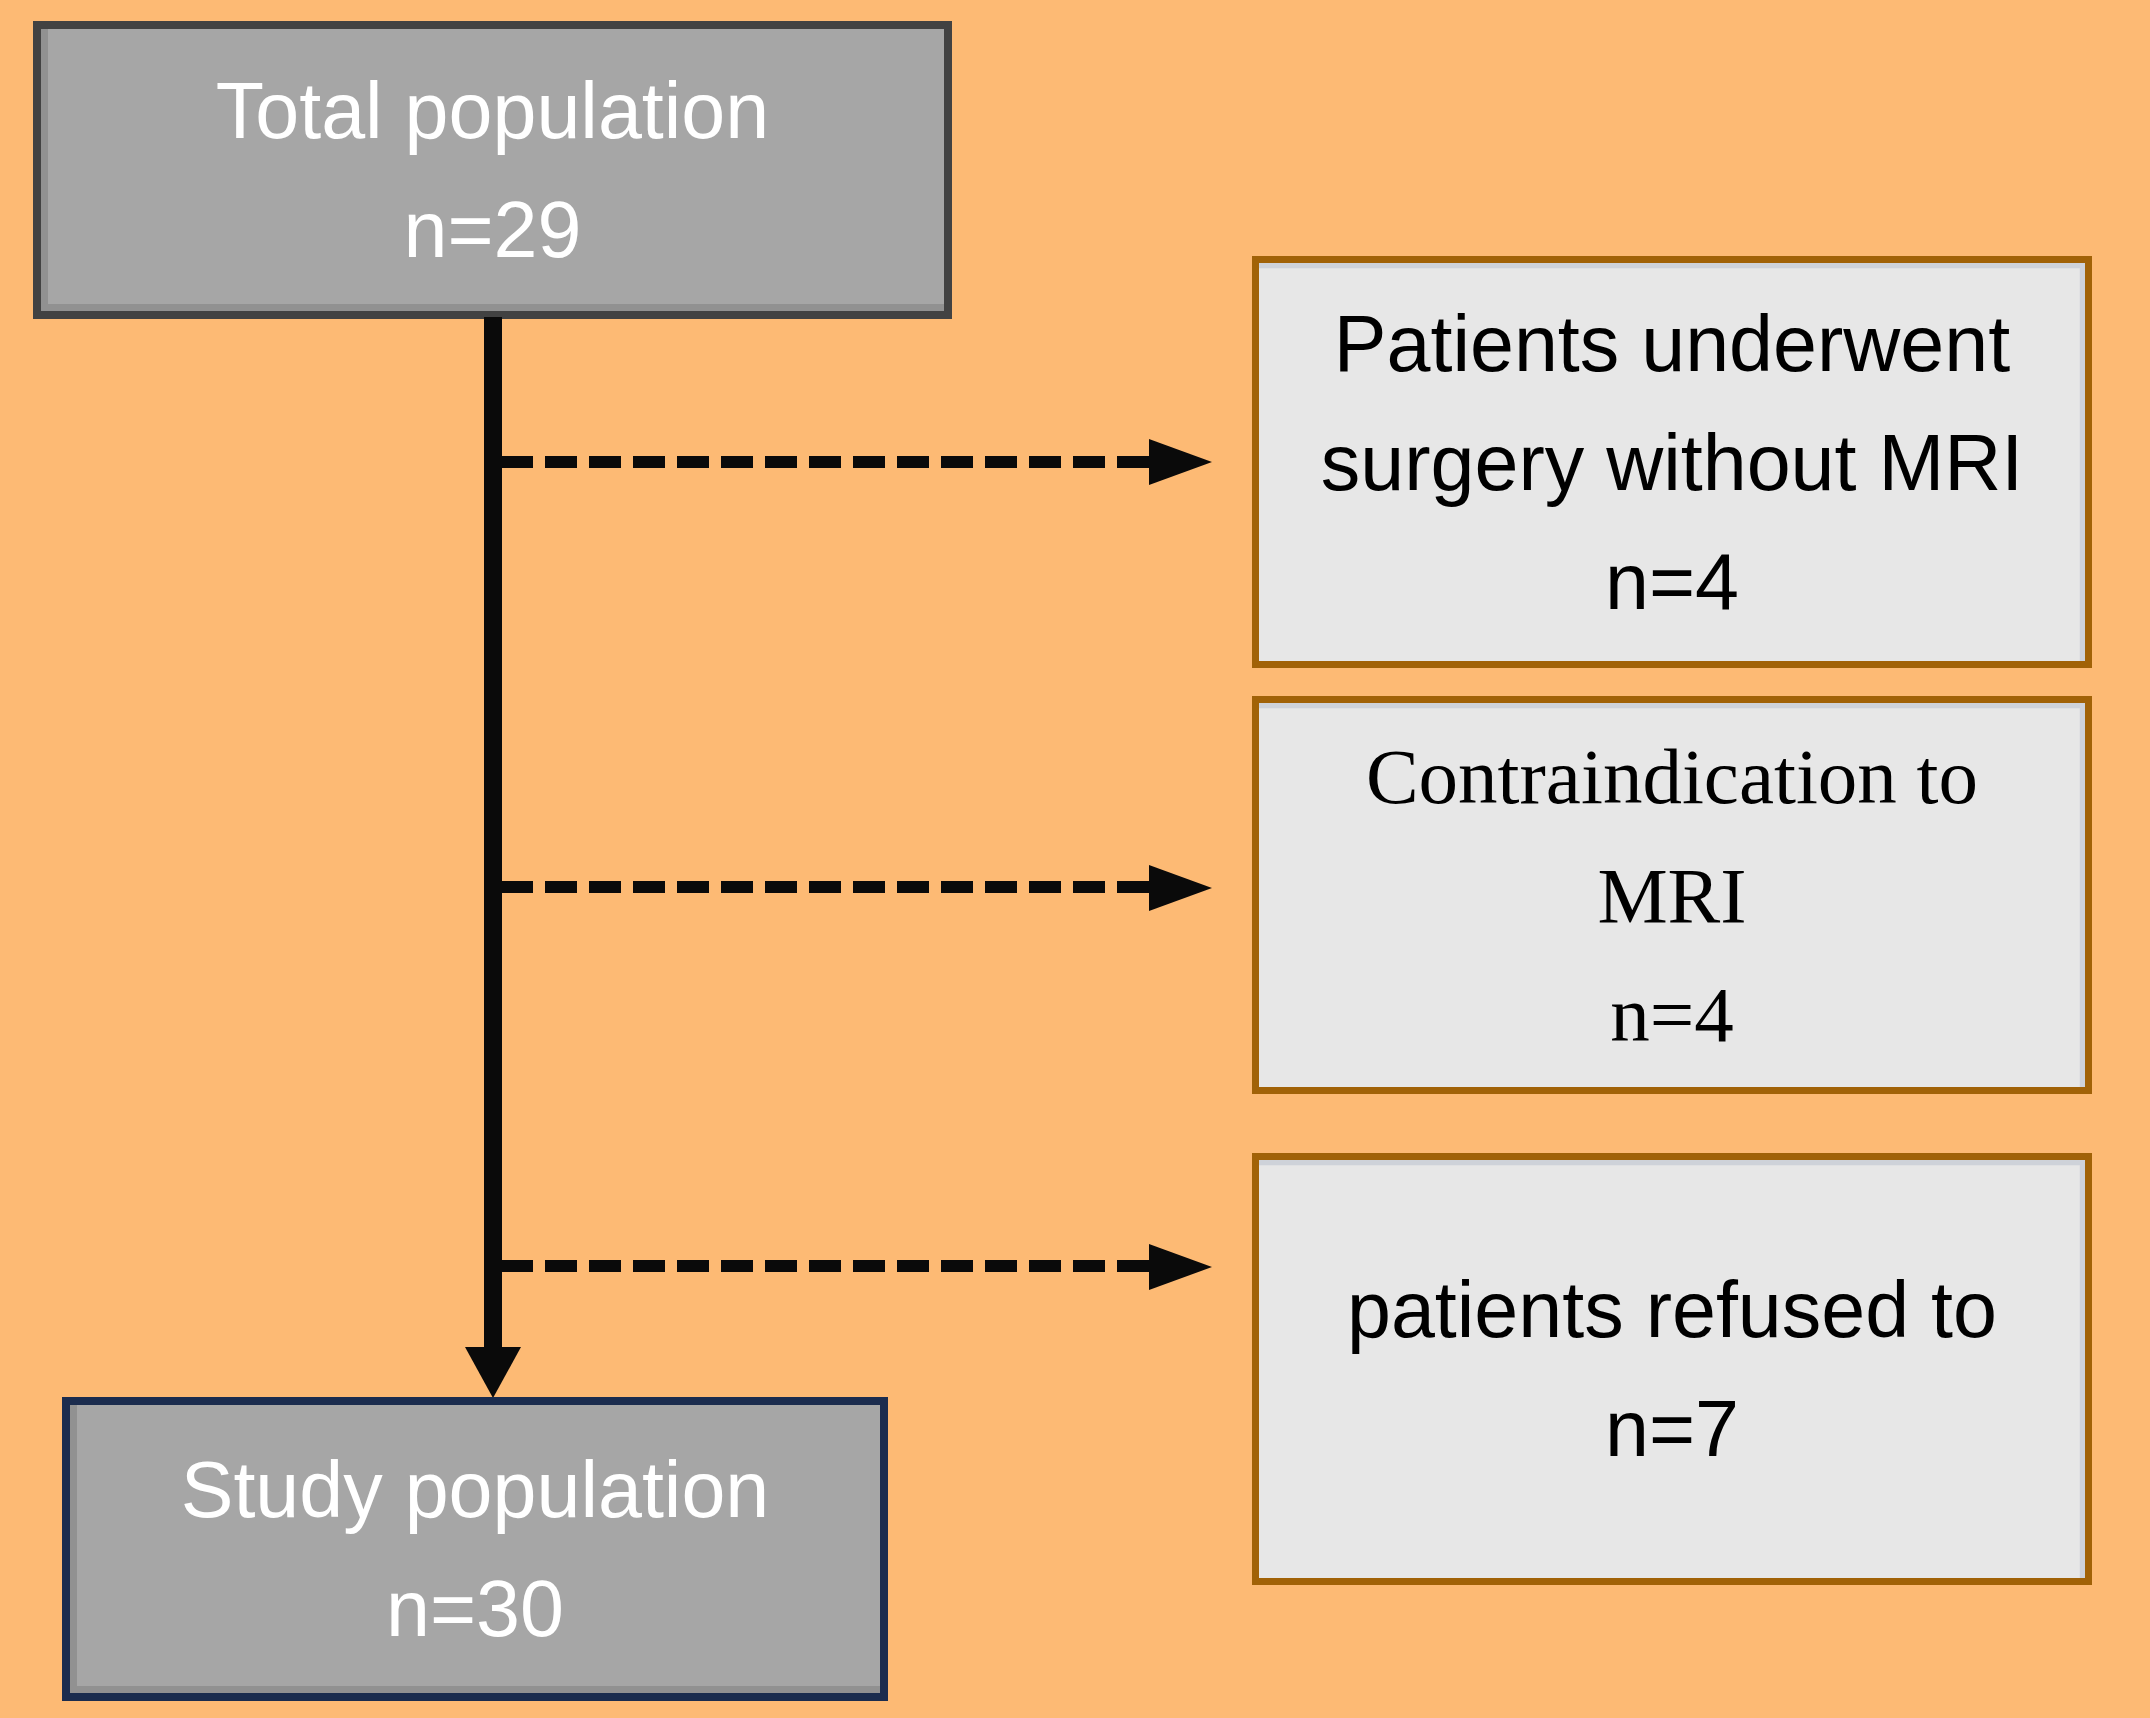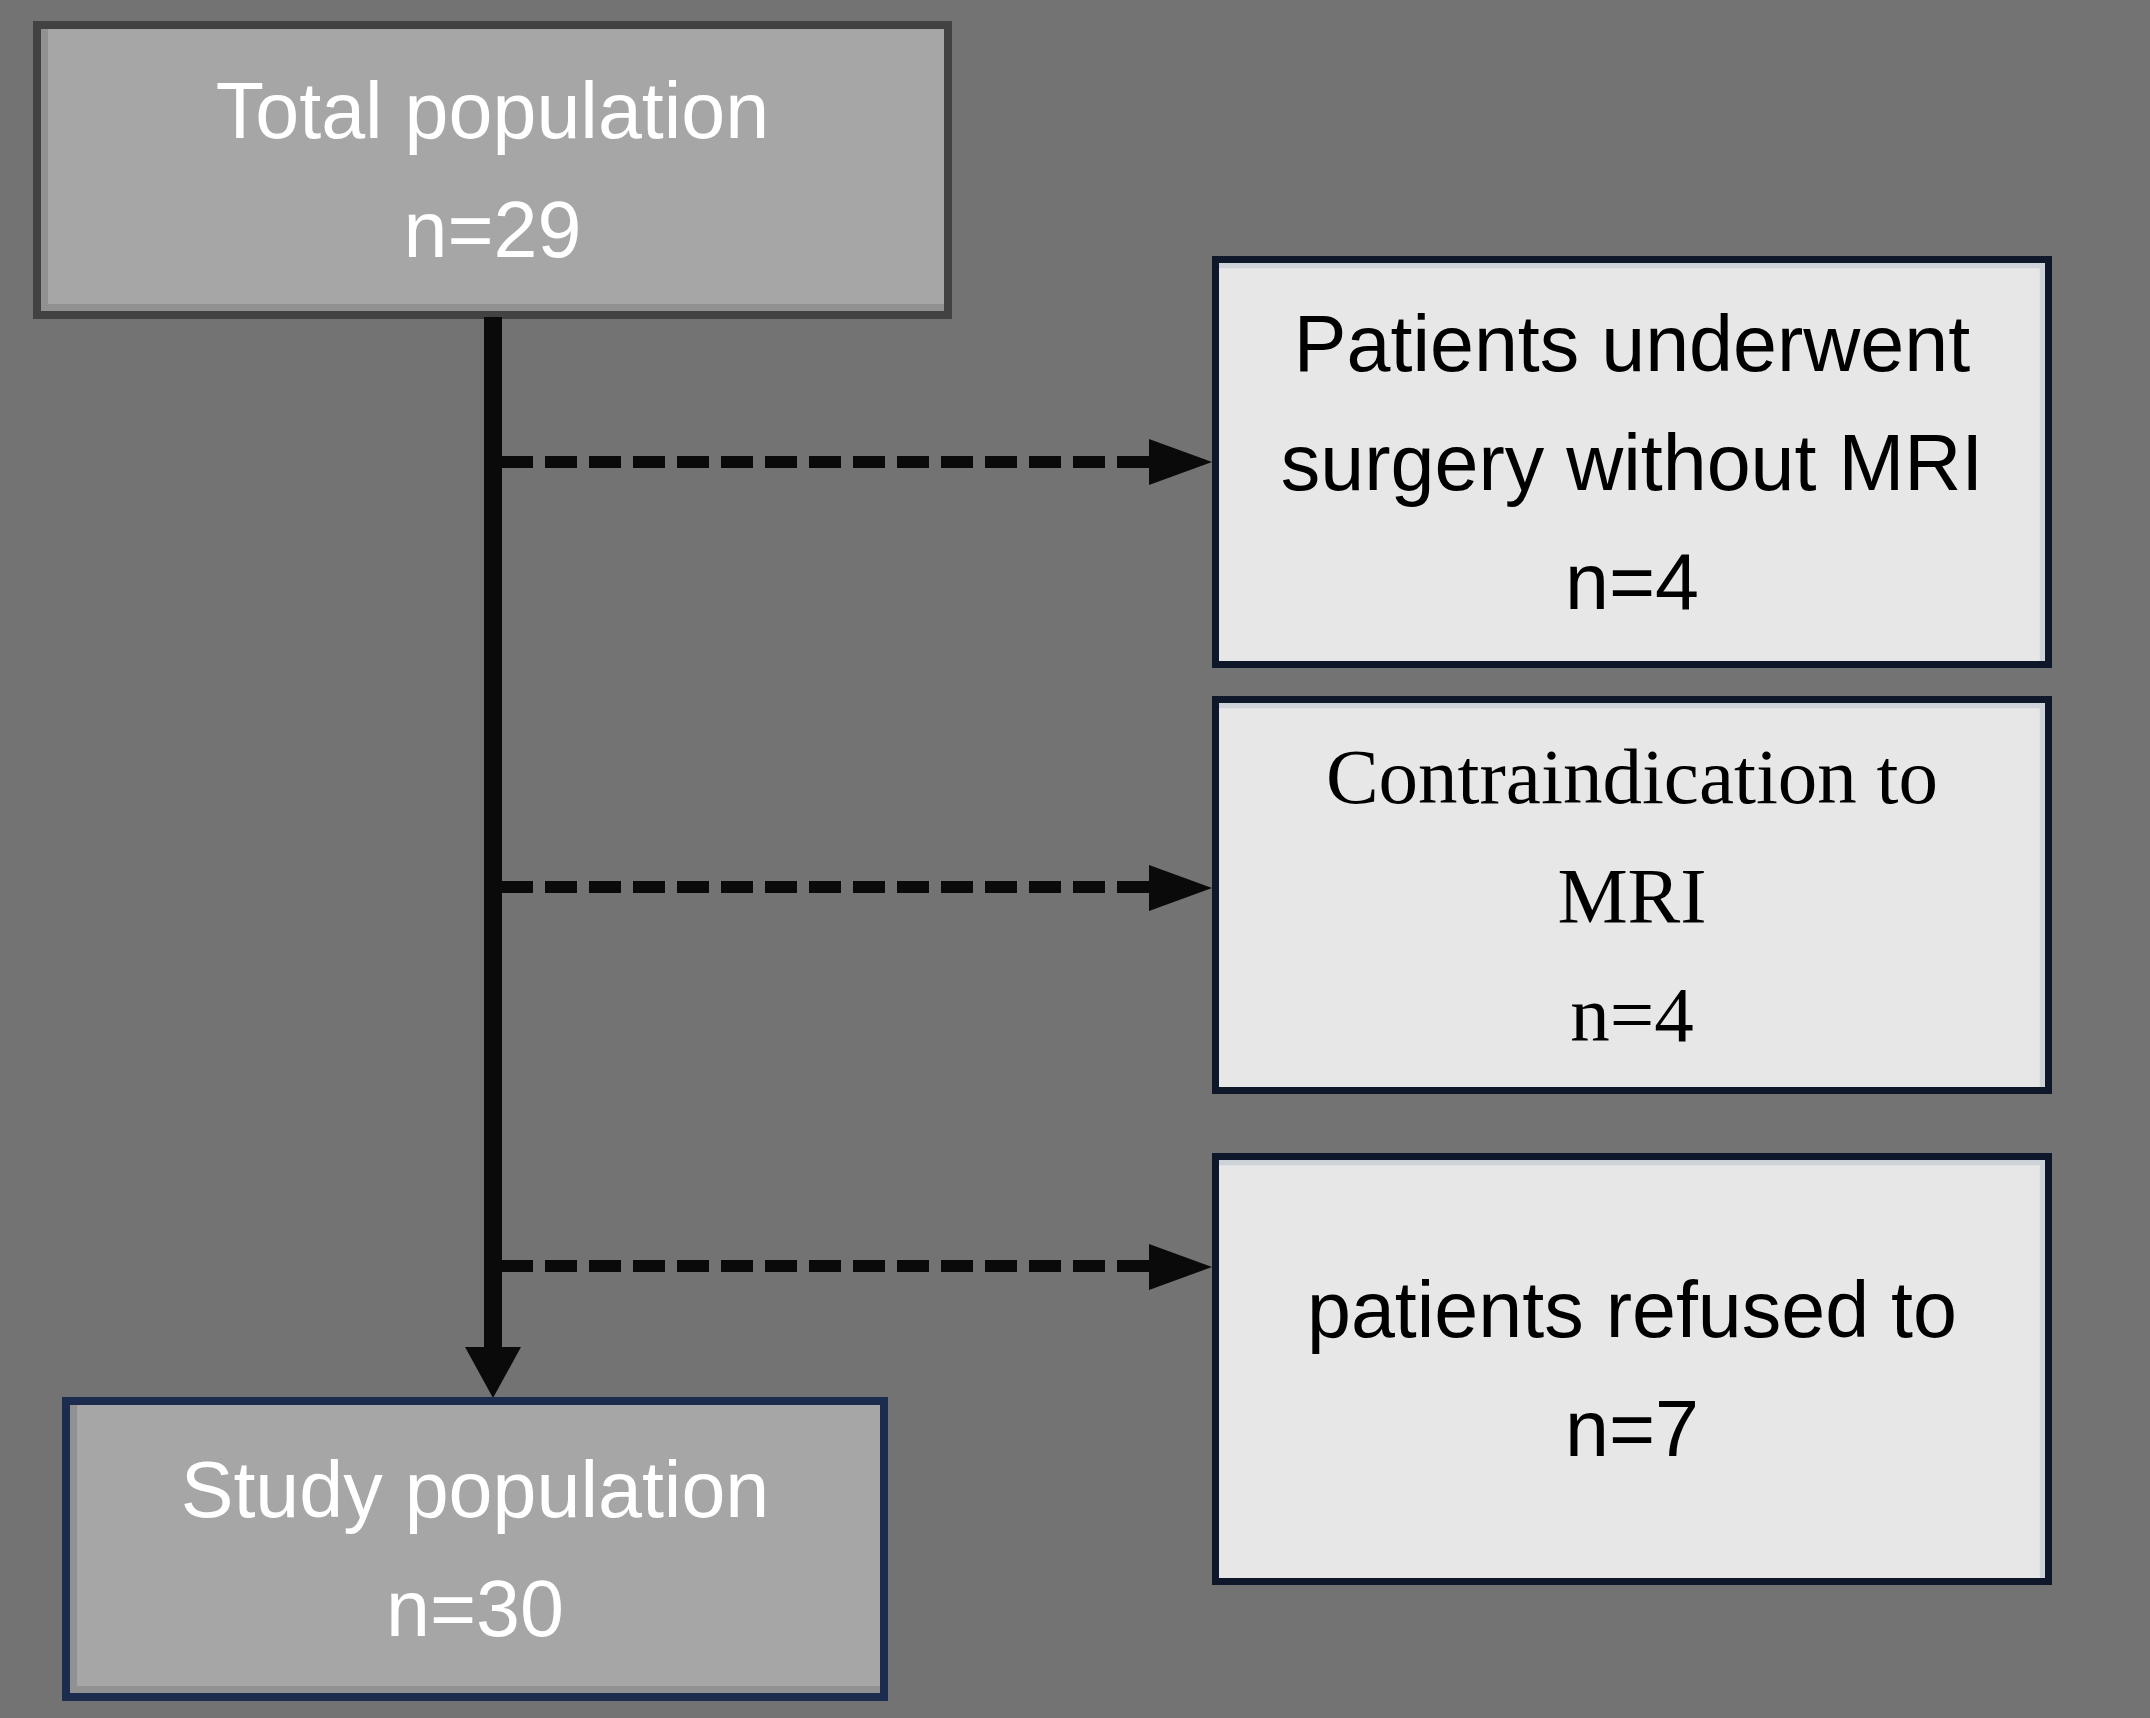--- a/index.html
+++ b/index.html
@@ -1,20 +1,20 @@
 <!DOCTYPE html>
 <html style="font-size:14px"><head>
 <meta charset="utf-8">
 <style>
   html, body { margin: 0; padding: 0; background: #ffffff; }
   .canvas {
     position: relative;
     width: 2150px;
     height: 1719px;
-    background: #737373;
+    background: #fdba74;
     font-family: "Liberation Sans", "DejaVu Sans", sans-serif;
     overflow: hidden;
   }
   .box {
     position: absolute;
     box-sizing: border-box;
     display: flex;
     flex-direction: column;
     justify-content: center;
     align-items: center;
@@ -22,22 +22,22 @@
     font-size: 79px;
     line-height: 119px;
   }
   .pop-box {
     background: #a6a6a6;
     color: #ffffff;
   }
   .excl-box {
     background: #e7e7e7;
     color: #000000;
-    border: 7px solid #0f172a;
-    left: 1212px;
+    border: 7px solid #a16207;
+    left: 1252px;
     width: 840px;
     box-shadow: inset -5.2px 5.2px 0 rgba(185,193,206,0.55);
   }
   #node-total {
     left: 33px; top: 21px; width: 919px; height: 298px;
     border: 8.7px solid #424242;
     box-shadow: inset 7px -7px 0 rgba(0,0,0,0.12);
   }
   #node-study {
     left: 34px; top: 1397px; width: 826px; height: 304px;

